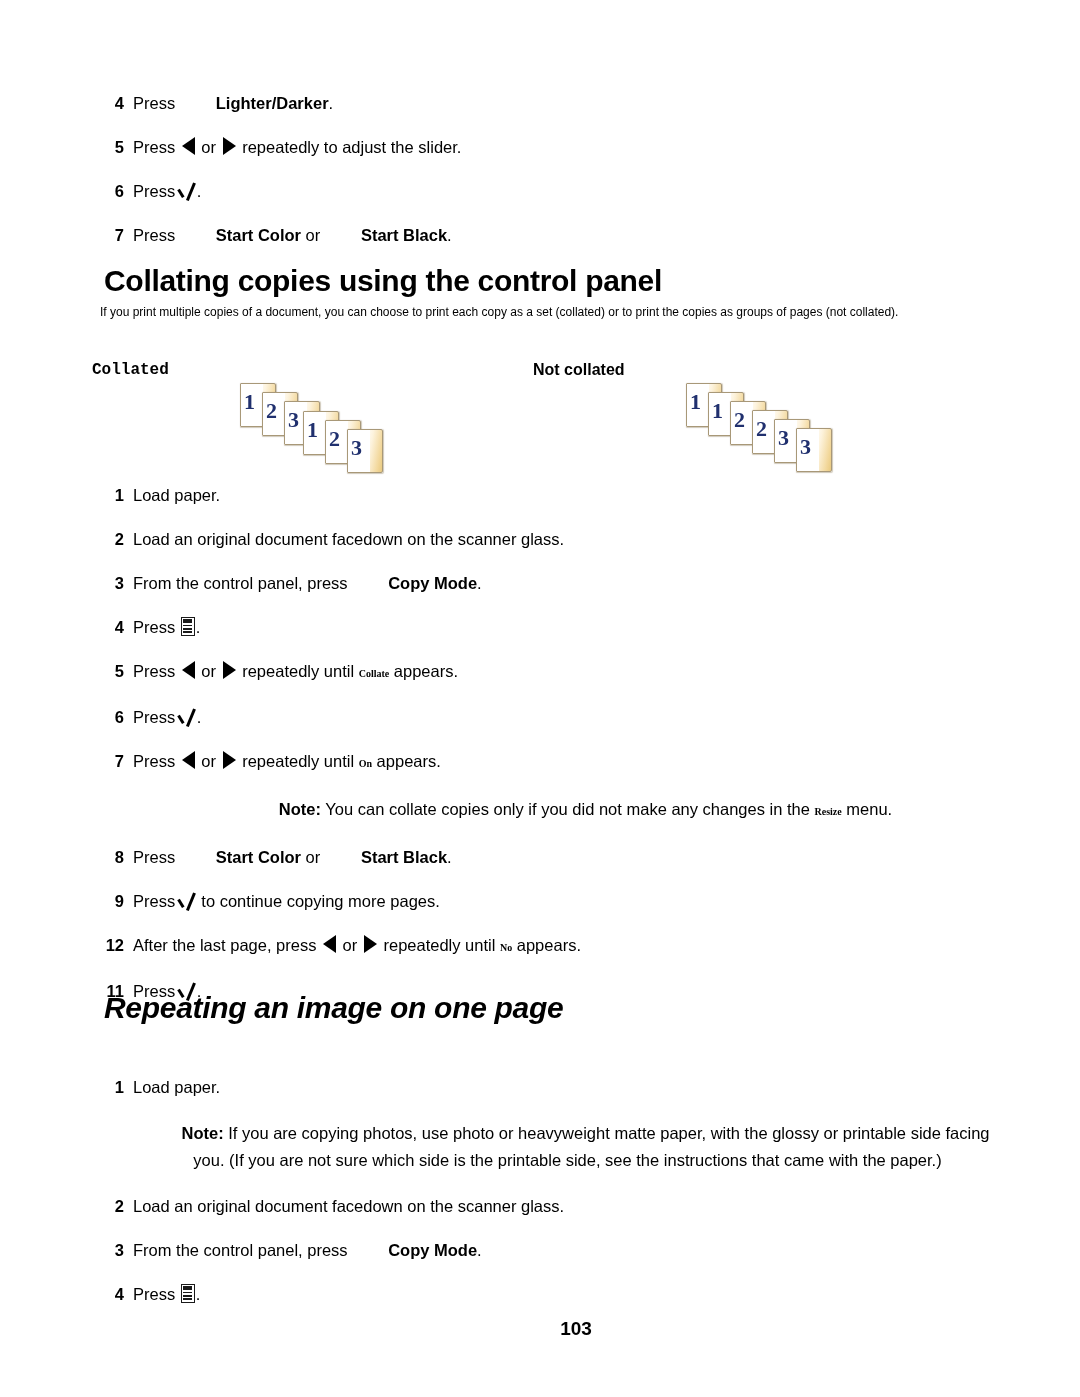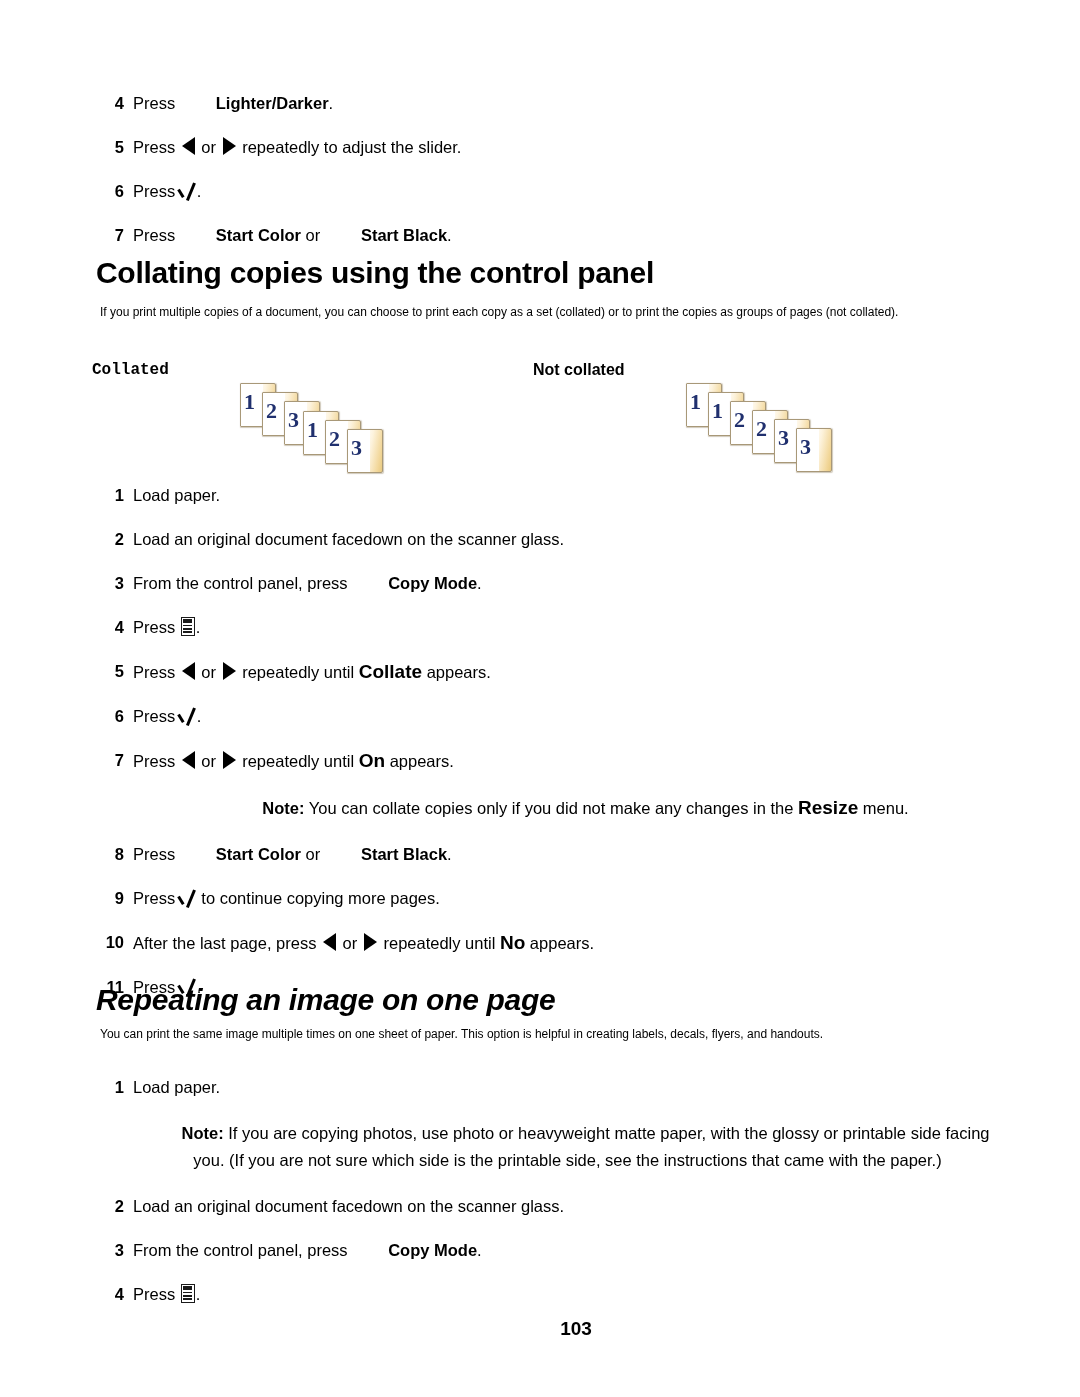--- a/index.html
+++ b/index.html
@@ -47,31 +47,31 @@
   }
   .note {
     display: flex;
     margin-bottom: 21px;
     text-align: center;
   }
   .note-pad { width: 41px; min-width: 41px; }
   .note-body { font-size: 16.5px; line-height: 27px; flex: 1; }
   b, .b { font-weight: bold; padding-left: 36px; }
   .mono {
-    font-family: Liberation Sans, sans-serif;
-    font-weight: bold;
-    font-size: 19px;
+    font-family: Liberation Serif, serif;
+    font-weight: bold;
+    font-size: 10px;
     letter-spacing: 0px;
   }
 
   
   h1.sec {
     position: absolute;
     left: 92px;
-    margin: 4px;
+    margin: 12px;
     font-size: 30px;
     font-weight: bold;
     letter-spacing: -0.3px;
     line-height: 34px;
   }
   .lead {
     position: absolute;
     left: 100px;
     width: 905px;
     font-size: 12px;
@@ -304,31 +304,30 @@
       </div>
       <div class="step">
         <div class="step-num">8</div>
         <div class="step-body">Press <b>Start Color</b> or <b>Start Black</b>.</div>
       </div>
       <div class="step">
         <div class="step-num">9</div>
         <div class="step-body">Press <span class="check"></span> to continue copying more pages.</div>
       </div>
       <div class="step">
-        <div class="step-num">10</div>
+        <div class="step-num">12</div>
         <div class="step-body">After the last page, press <span class="tri tri-left"></span> or <span class="tri tri-right"></span> repeatedly until <span class="mono">No</span> appears.</div>
       </div>
       <div class="step">
         <div class="step-num">11</div>
         <div class="step-body">Press <span class="check"></span>.</div>
       </div>
     </div>
 
   <h1 class="sec" style="top:979px;font-style:italic;">Repeating an image on one page</h1>
-  <div class="lead" style="top:1022px;">You can print the same image multiple times on one sheet of paper. This option is helpful in creating labels, decals, flyers, and handouts.</div>
 
   <div class="steps" id="repeating-steps" style="top:1076px;">
       <div class="step">
         <div class="step-num">1</div>
         <div class="step-body">Load paper.</div>
       </div>
       <div class="note">
         <div class="note-pad"></div>
         <div class="note-body"><b>Note:</b>  If you are copying photos, use photo or heavyweight matte paper, with the glossy or printable side facing you. (If you are not sure which side is the printable side, see the instructions that came with the paper.)</div>
       </div>

